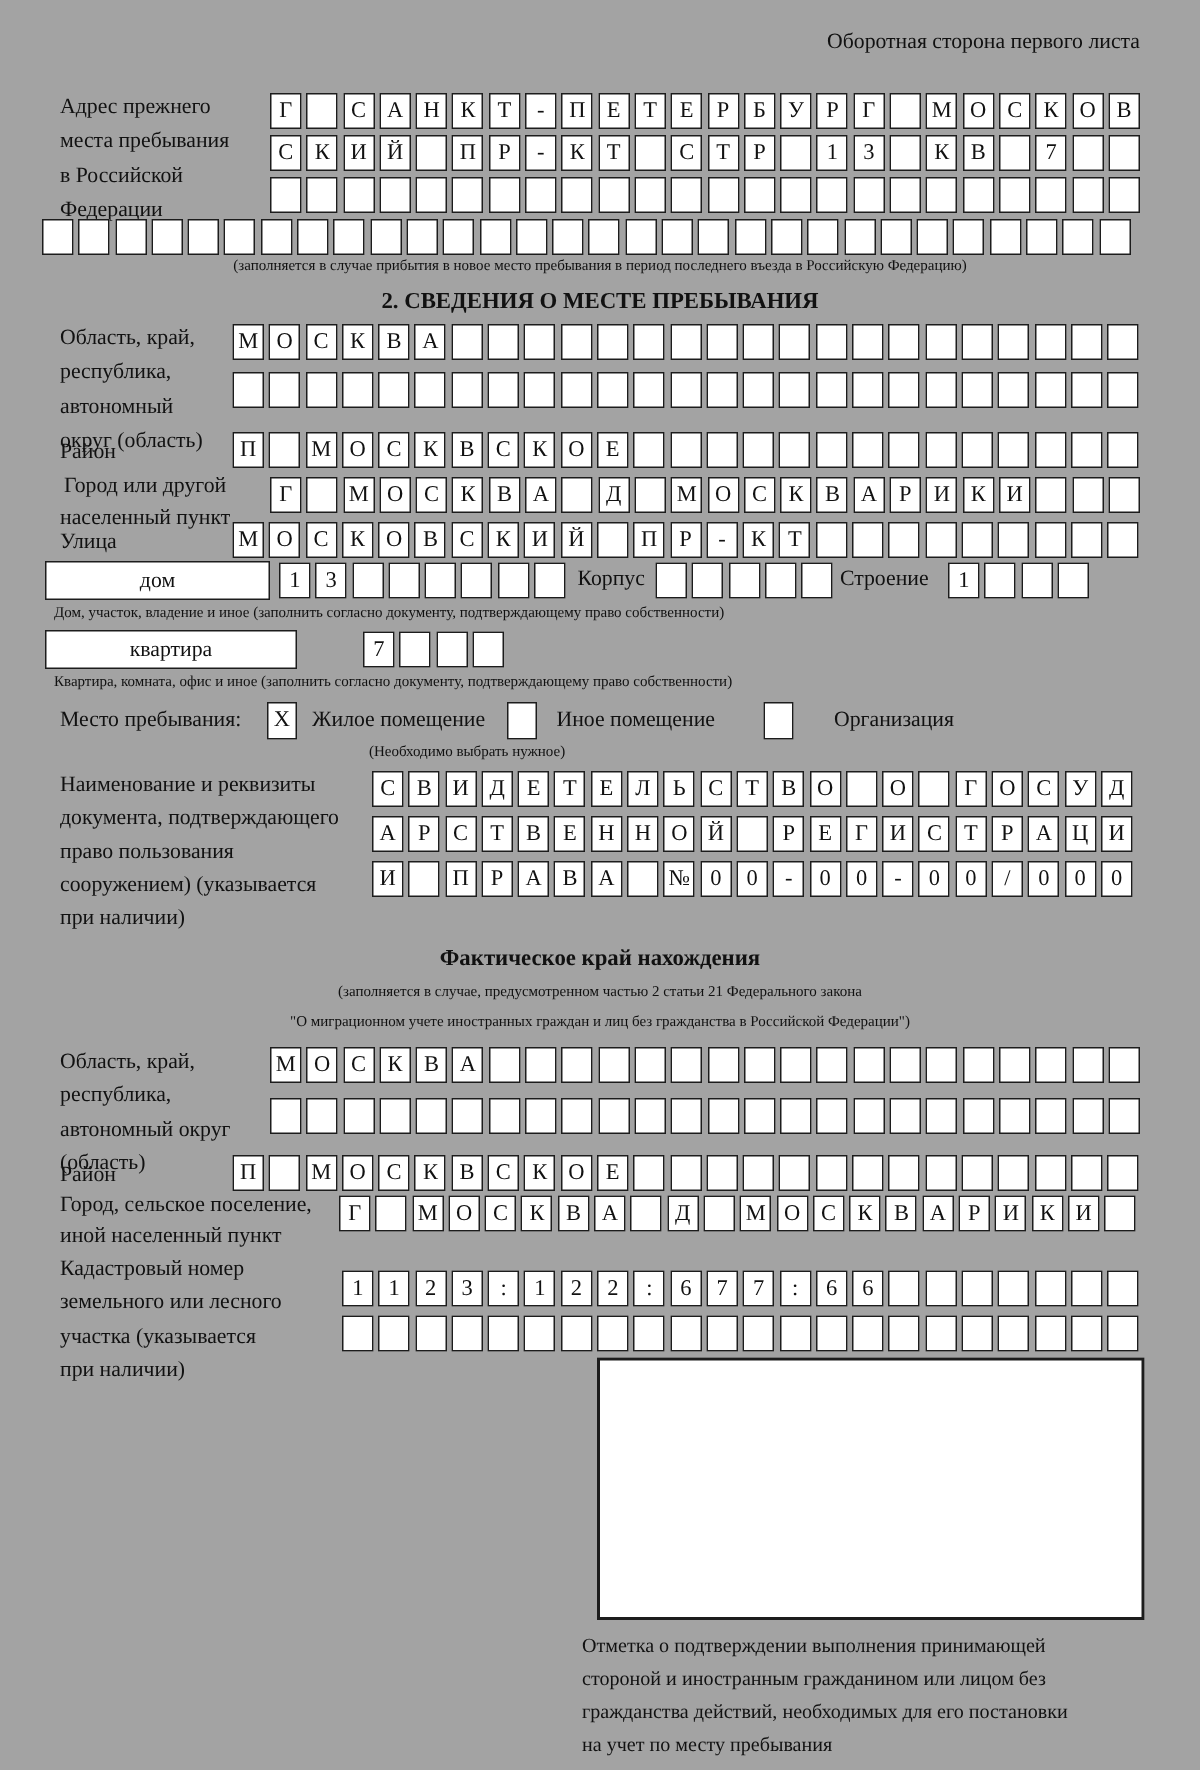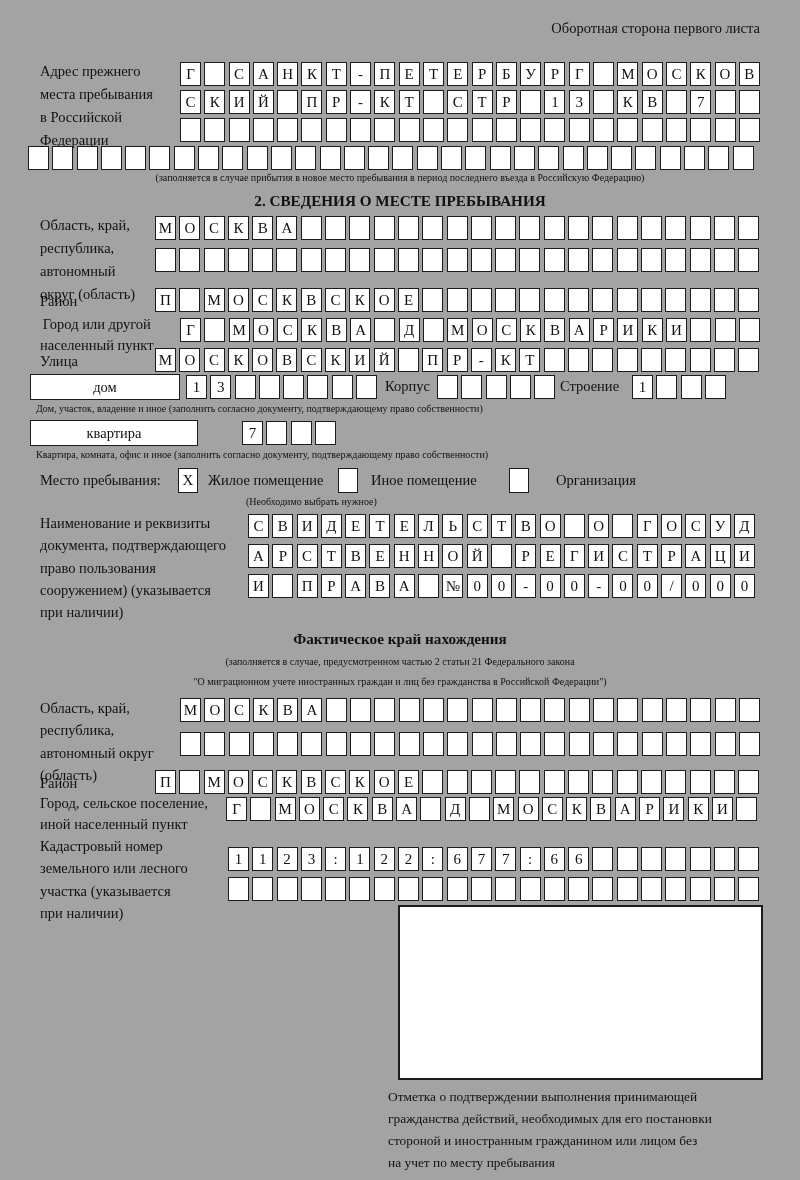--- a/index.html
+++ b/index.html
@@ -615,18 +615,18 @@
       <div class="cell"></div>
       <div class="cell"></div>
       <div class="cell"></div>
       <div class="cell"></div>
       <div class="cell"></div>
     </div>
 
   <div class="abs stampbox" style="left:398px;top:905px;width:365px;height:175px;"></div>
   <div class="abs caption" style="left:388px;top:1086px;width:385px;">
     <div>Отметка о подтверждении выполнения принимающей</div>
+    <div>стороной и иностранным гражданином или лицом без</div>
     <div>гражданства действий, необходимых для его постановки</div>
-    <div>стороной и иностранным гражданином или лицом без</div>
     <div>на учет по месту пребывания</div>
   </div>
 
 </div>
 
 </body></html>

